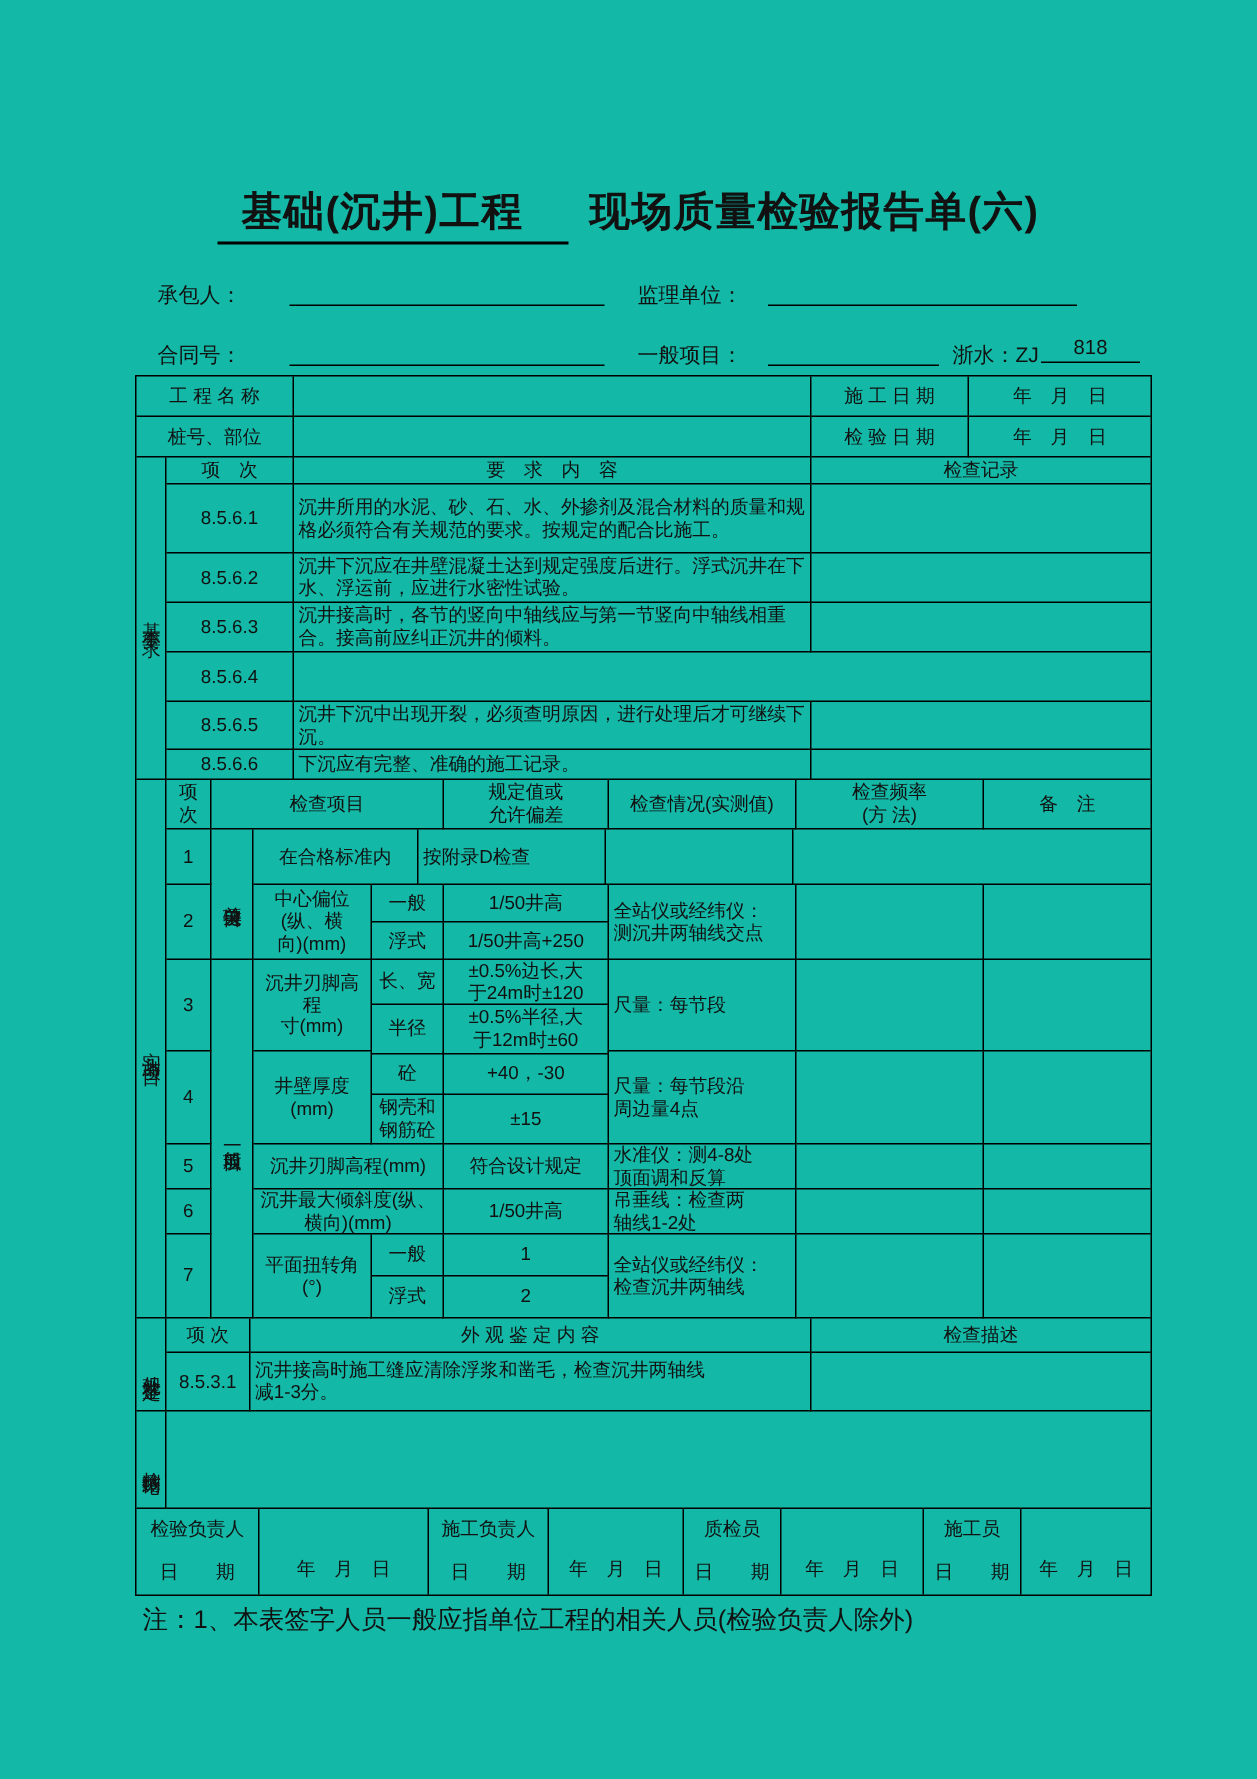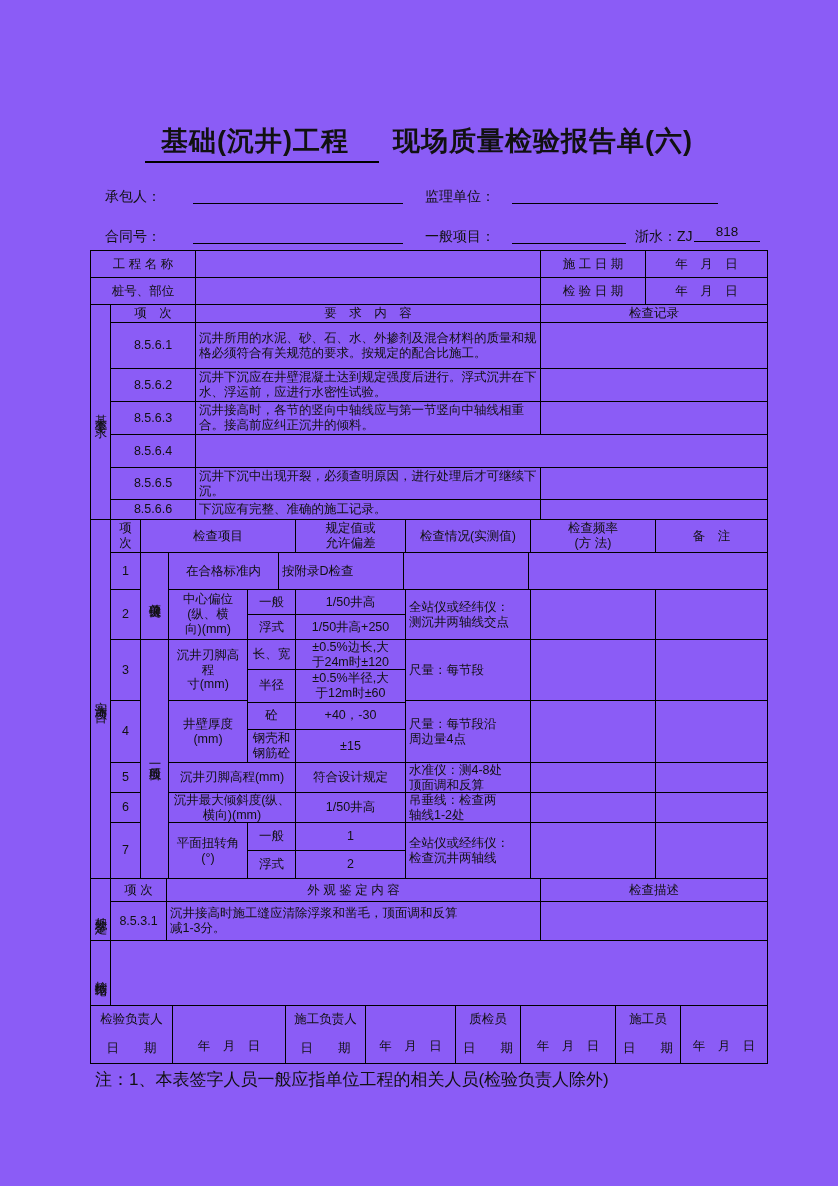--- a/index.html
+++ b/index.html
@@ -1,19 +1,19 @@
 <!DOCTYPE html>
 <html><head>
 <meta charset="utf-8">
 <style>
   * { margin:0; padding:0; box-sizing:border-box; }
   html,body { background:#f0f0f0; }
   .page {
     position:relative; width:838px; height:1186px; margin:0 auto;
-    background:#8b5cf6; color:#111;
+    background:#14b8a6; color:#111;
     font-family:"Liberation Sans","DejaVu Sans",sans-serif;
     font-size:12.5px; line-height:1.18;
   }
   
   .title-row { position:absolute; left:0; right:0; top:126px; text-align:center;
                font-size:27px; font-weight:bold; letter-spacing:1px; white-space:nowrap; }
   .title-u { display:inline-block; border-bottom:2px solid #000; padding:0 30px 3px 16px; }
   .title-p2 { display:inline-block; margin-left:14px; }
   .fld-label { position:absolute; font-size:14px; }
   .blank { position:absolute; height:22px; border-bottom:1px solid #000; }
@@ -262,21 +262,21 @@
     <div class="row">
       <div class="c strip vtext" style="letter-spacing:1px">外观鉴定</div>
       <div class="col grow">
         <div class="row" style="height:23px">
           <div class="c" style="flex:0 0 56px">项 次</div>
           <div class="c" style="flex:0 0 374px">外 观 鉴 定 内 容</div>
           <div class="c grow lr">检查描述</div>
         </div>
         <div class="row" style="height:39px">
           <div class="c" style="flex:0 0 56px;padding:1px 0">8.5.3.1</div>
-          <div class="c left" style="flex:0 0 374px">沉井接高时施工缝应清除浮浆和凿毛，顶面调和反算
+          <div class="c left" style="flex:0 0 374px">沉井接高时施工缝应清除浮浆和凿毛，检查沉井两轴线
 减1-3分。</div>
           <div class="c grow lr"></div>
         </div>
       </div>
     </div>
 
     <div class="row" style="height:65px">
       <div class="c strip vtext" style="letter-spacing:1px">检测结论</div>
       <div class="c grow lr left"></div>
     </div>

